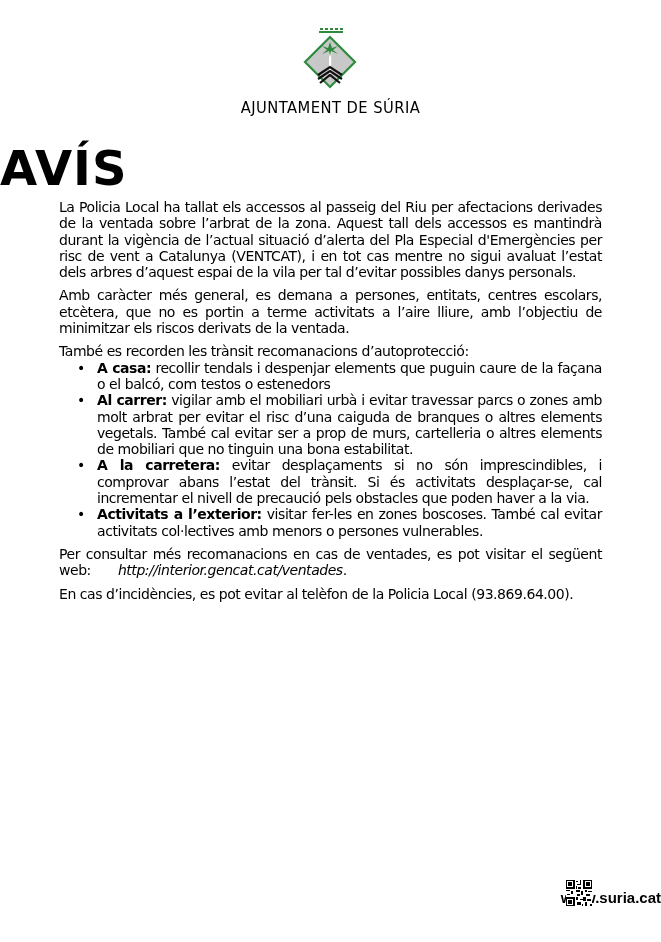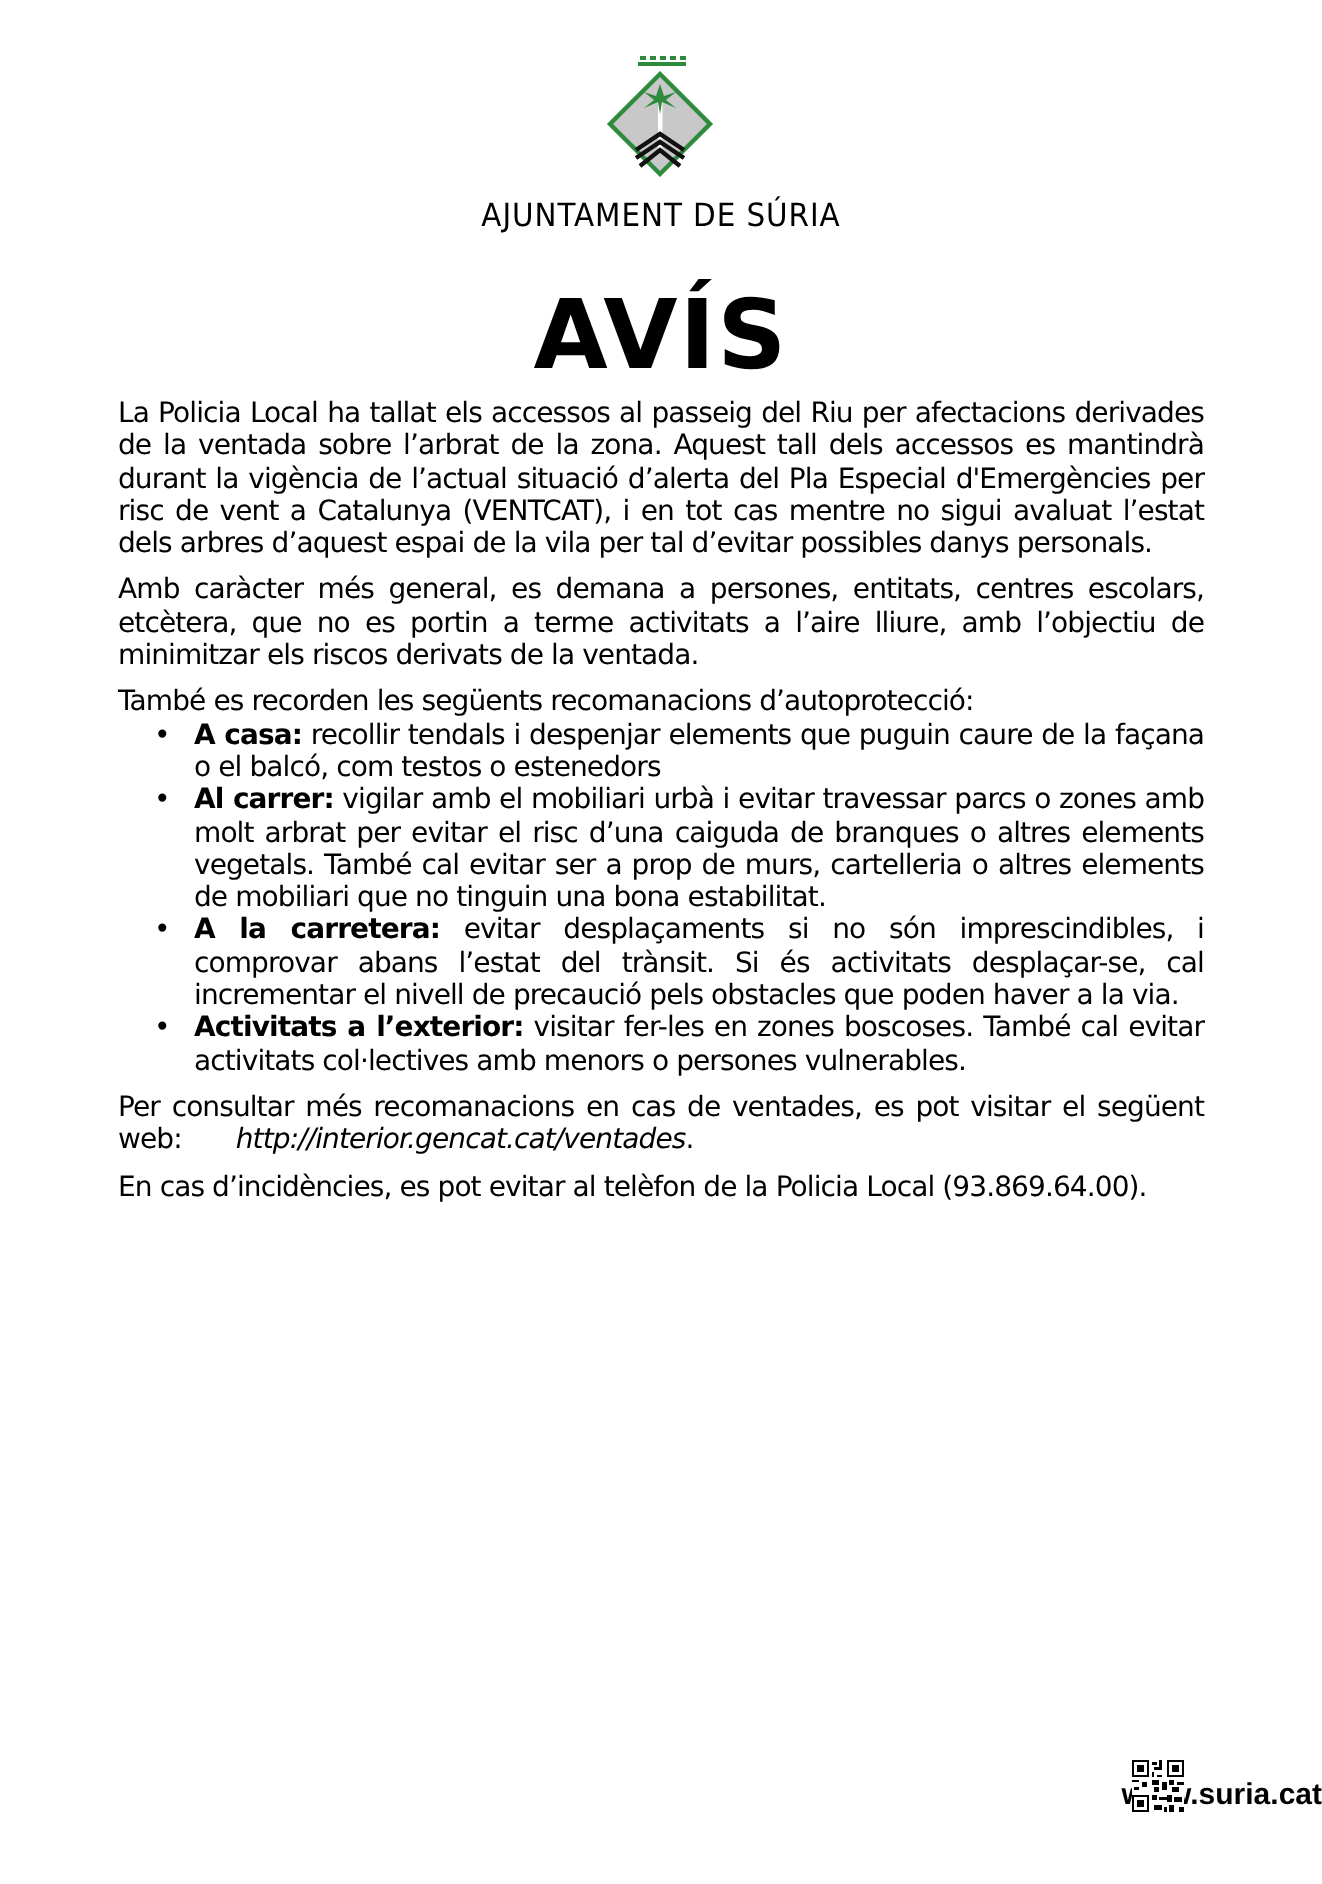--- a/index.html
+++ b/index.html
@@ -1,21 +1,21 @@
 <!DOCTYPE html>
 <html><head>
 <meta charset="utf-8">
 <style>
   html, body { margin:0; padding:0; background:#ffffff; }
   body { width:661px; height:942px; position:relative; overflow:hidden;
          font-family:"DejaVu Sans", sans-serif; color:#000; }
   .logo { position:absolute; left:298px; top:27px; width:64px; height:64px; }
   .org-name { position:absolute; left:0; width:661px; top:98px; text-align:center;
               font-family:"DejaVu Sans", sans-serif; font-size:16px; letter-spacing:0.5px; transform:scaleX(0.92); }
-  .title { position:absolute; left:0; width:661px; top:140px; text-align:center;
+  .title { position:absolute; left:0; width:661px; top:140px; text-align:left;
            font-family:"DejaVu Sans", sans-serif; font-weight:bold; font-size:48px; letter-spacing:1px; }
   .content { position:absolute; left:59px; top:199px; width:543px;
              font-size:14px; line-height:16.3px; letter-spacing:-0.45px; word-spacing:0px; }
   .content p { margin:0 0 7px 0; text-align:justify; }
   .content p.last-gap { margin-bottom:11px; }
   .intro-list { margin:0; }
   ul.recs { list-style:none; margin:0 0 7px 0; padding:0; }
   ul.recs li { position:relative; padding-left:38px; text-align:justify; }
   ul.recs li .bullet { position:absolute; left:18px; top:0; }
   b { font-weight:bold; }
@@ -53,21 +53,21 @@
   </g>
 </svg>
 
 <div class="org-name">AJUNTAMENT DE SÚRIA</div>
 
 <div class="title">AVÍS</div>
 
 <div class="content">
   <p>La Policia Local ha tallat els accessos al passeig del Riu per afectacions derivades de la ventada sobre l’arbrat de la zona. Aquest tall dels accessos es mantindrà durant la vigència de l’actual situació d’alerta del Pla Especial d'Emergències per risc de vent a Catalunya (VENTCAT), i en tot cas mentre no sigui avaluat l’estat dels arbres d’aquest espai de la vila per tal d’evitar possibles danys personals.</p>
   <p>Amb caràcter més general, es demana a persones, entitats, centres escolars, etcètera, que no es portin a terme activitats a l’aire lliure, amb l’objectiu de minimitzar els riscos derivats de la ventada.</p>
-  <p class="intro-list" style="margin-bottom:0">També es recorden les següents recomanacions d’autoprotecció:</p>
+  <p class="intro-list" style="margin-bottom:0">També es recorden les trànsit recomanacions d’autoprotecció:</p>
   <ul class="recs">
     <li>
       <span class="bullet">•</span>
       <b>A casa:</b><span> recollir tendals i despenjar elements que puguin caure de la façana o el balcó, com testos o estenedors</span>
     </li>
     <li>
       <span class="bullet">•</span>
       <b>Al carrer:</b><span> vigilar amb el mobiliari urbà i evitar travessar parcs o zones amb molt arbrat per evitar el risc d’una caiguda de branques o altres elements vegetals. També cal evitar ser a prop de murs, cartelleria o altres elements de mobiliari que no tinguin una bona estabilitat.</span>
     </li>
     <li>

